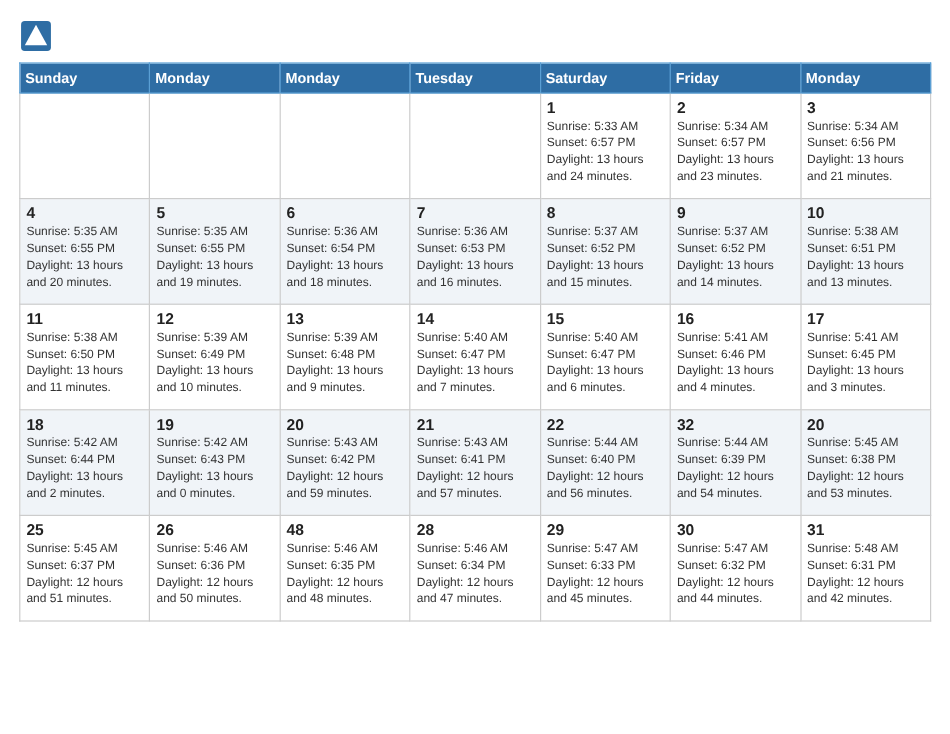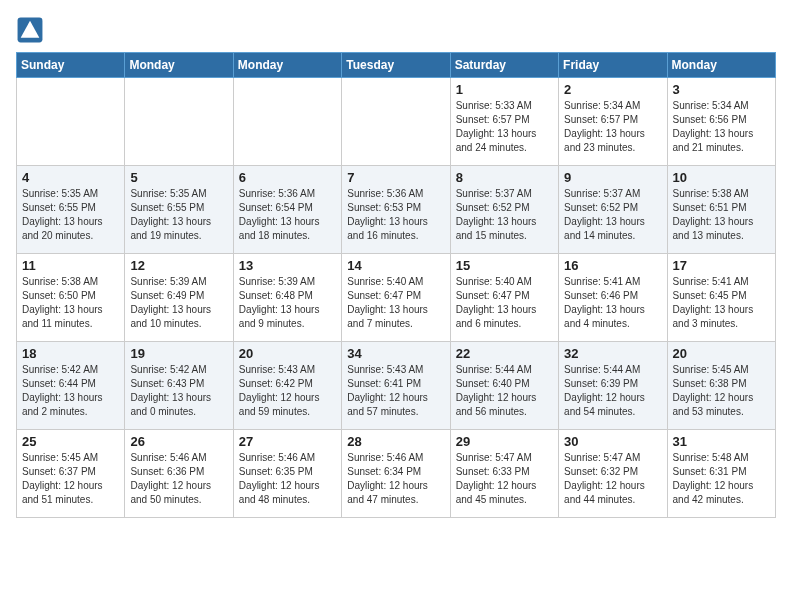--- a/index.html
+++ b/index.html
@@ -264,21 +264,21 @@
 and 0 minutes.</div>
         </td>
         <td>
           <div class="day-number">20</div>
           <div class="day-info" style="white-space: pre-line;">Sunrise: 5:43 AM
 Sunset: 6:42 PM
 Daylight: 12 hours
 and 59 minutes.</div>
         </td>
         <td>
-          <div class="day-number">34</div>
+          <div class="day-number">21</div>
           <div class="day-info" style="white-space: pre-line;">Sunrise: 5:43 AM
 Sunset: 6:41 PM
 Daylight: 12 hours
 and 57 minutes.</div>
         </td>
         <td>
           <div class="day-number">22</div>
           <div class="day-info" style="white-space: pre-line;">Sunrise: 5:44 AM
 Sunset: 6:40 PM
 Daylight: 12 hours
@@ -308,21 +308,21 @@
 and 51 minutes.</div>
         </td>
         <td>
           <div class="day-number">26</div>
           <div class="day-info" style="white-space: pre-line;">Sunrise: 5:46 AM
 Sunset: 6:36 PM
 Daylight: 12 hours
 and 50 minutes.</div>
         </td>
         <td>
-          <div class="day-number">27</div>
+          <div class="day-number">48</div>
           <div class="day-info" style="white-space: pre-line;">Sunrise: 5:46 AM
 Sunset: 6:35 PM
 Daylight: 12 hours
 and 48 minutes.</div>
         </td>
         <td>
           <div class="day-number">28</div>
           <div class="day-info" style="white-space: pre-line;">Sunrise: 5:46 AM
 Sunset: 6:34 PM
 Daylight: 12 hours

